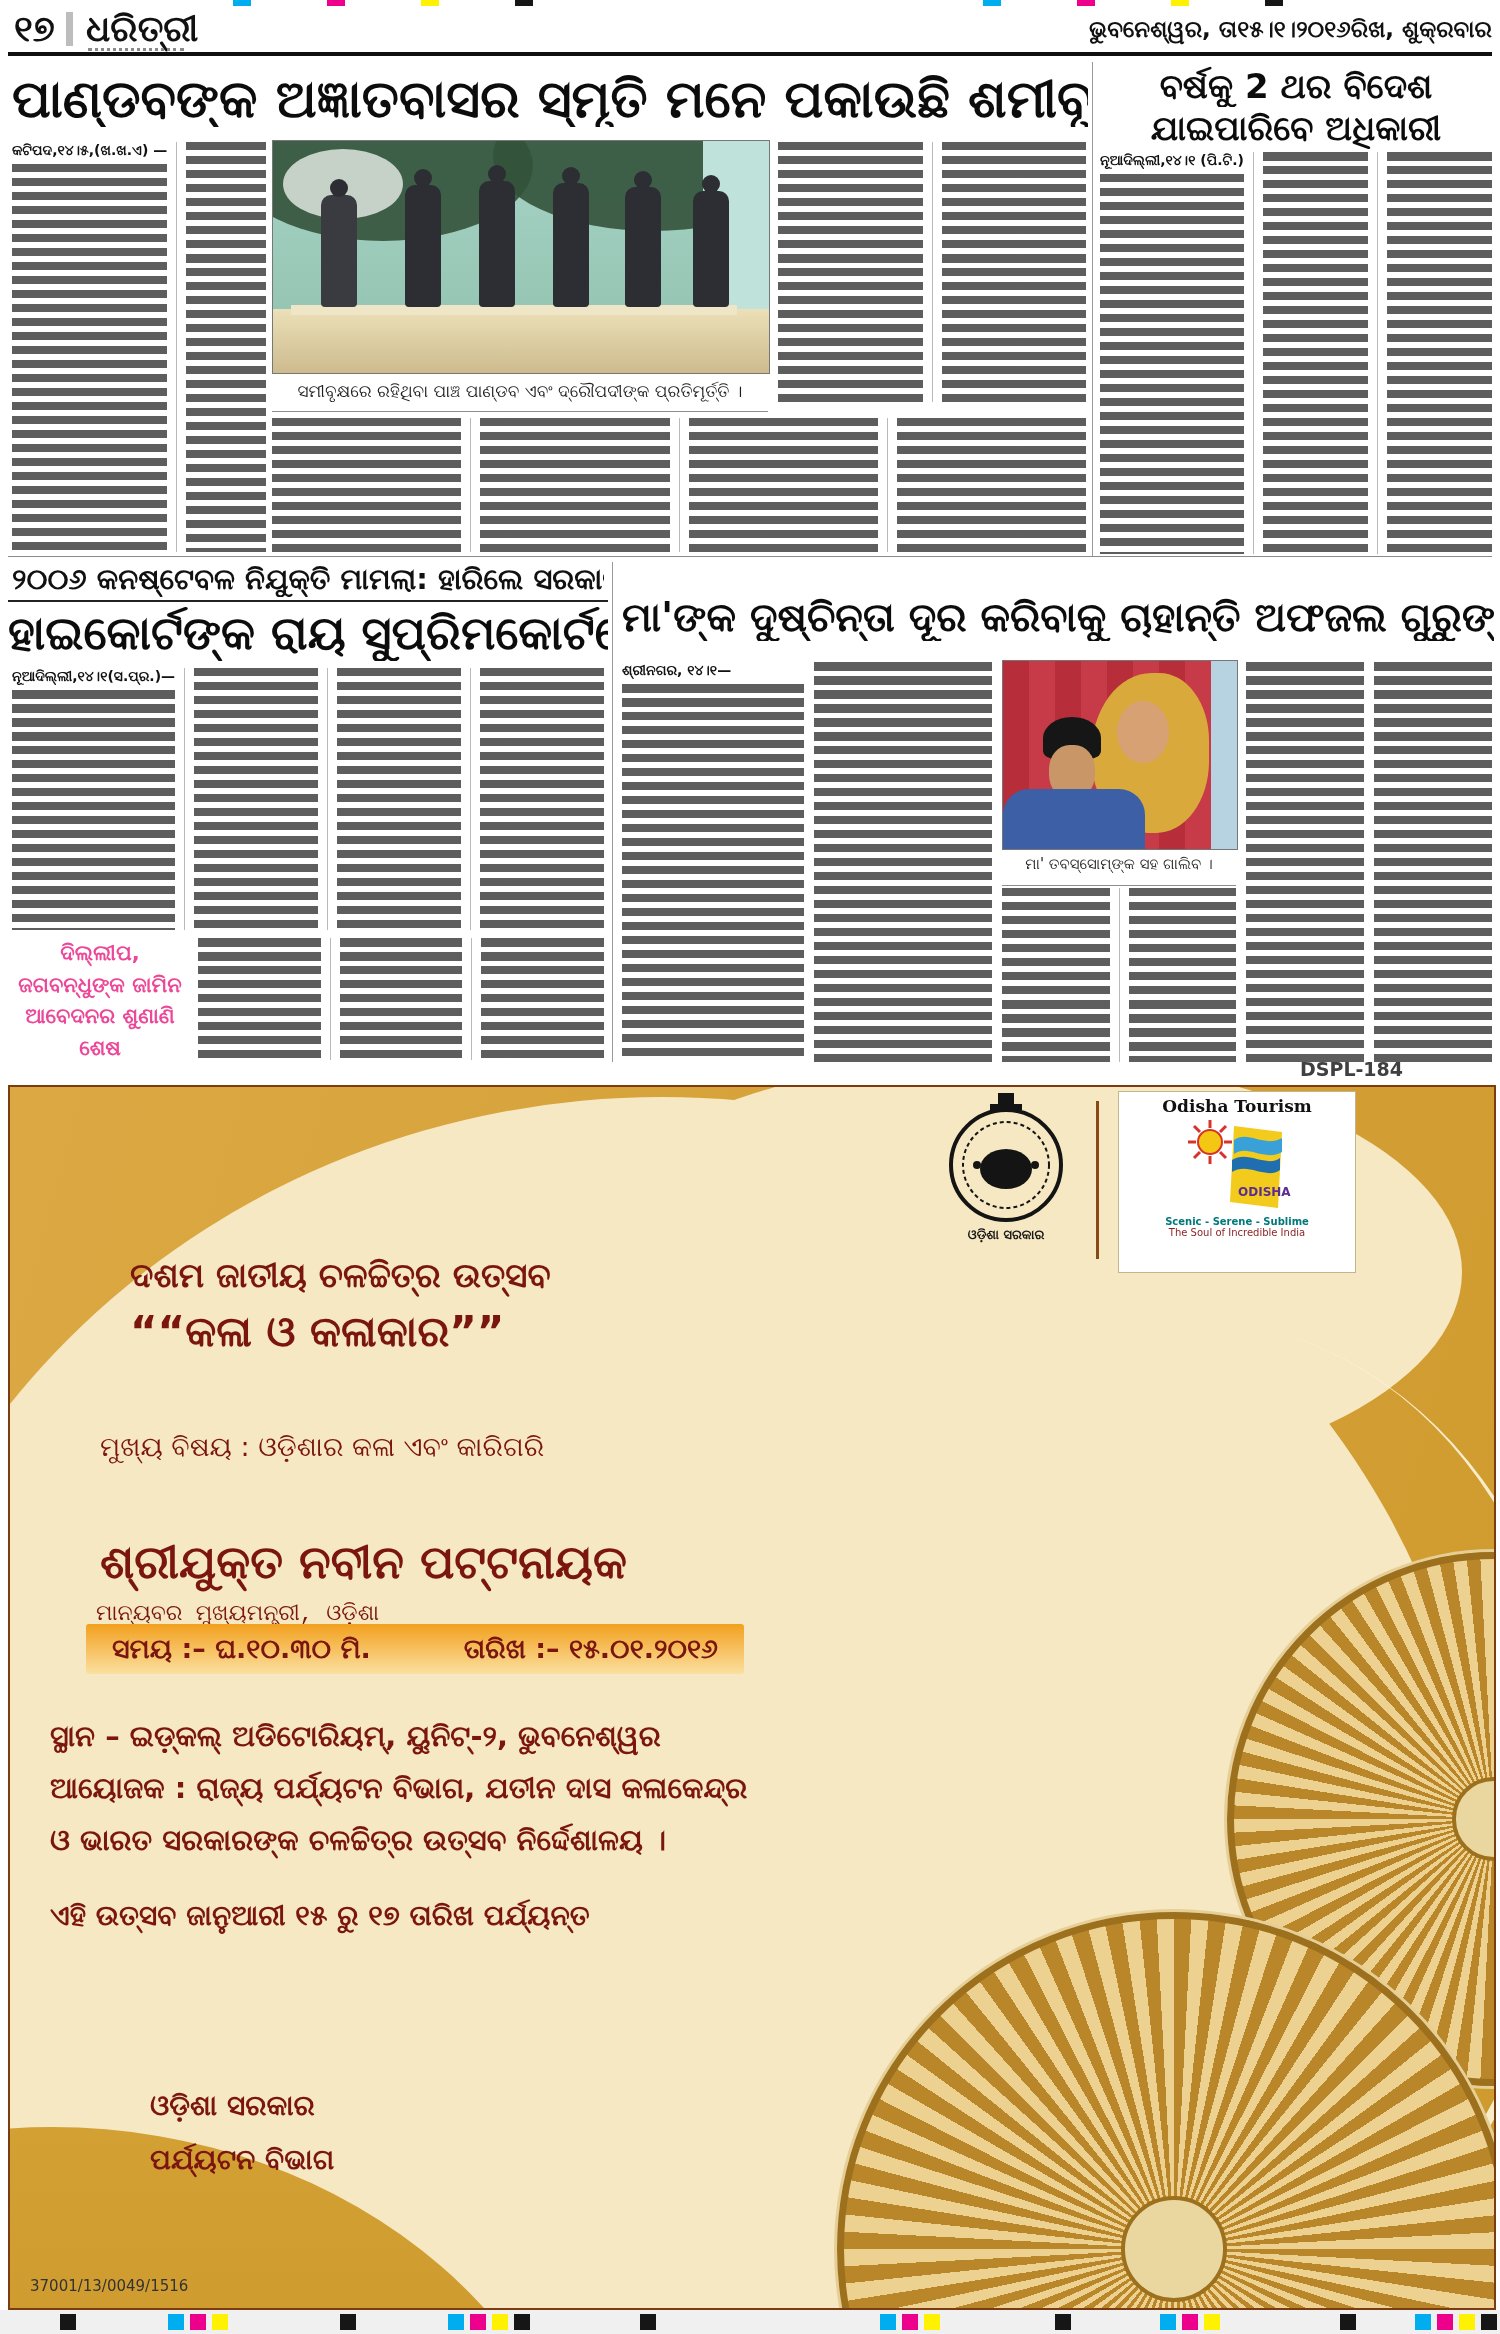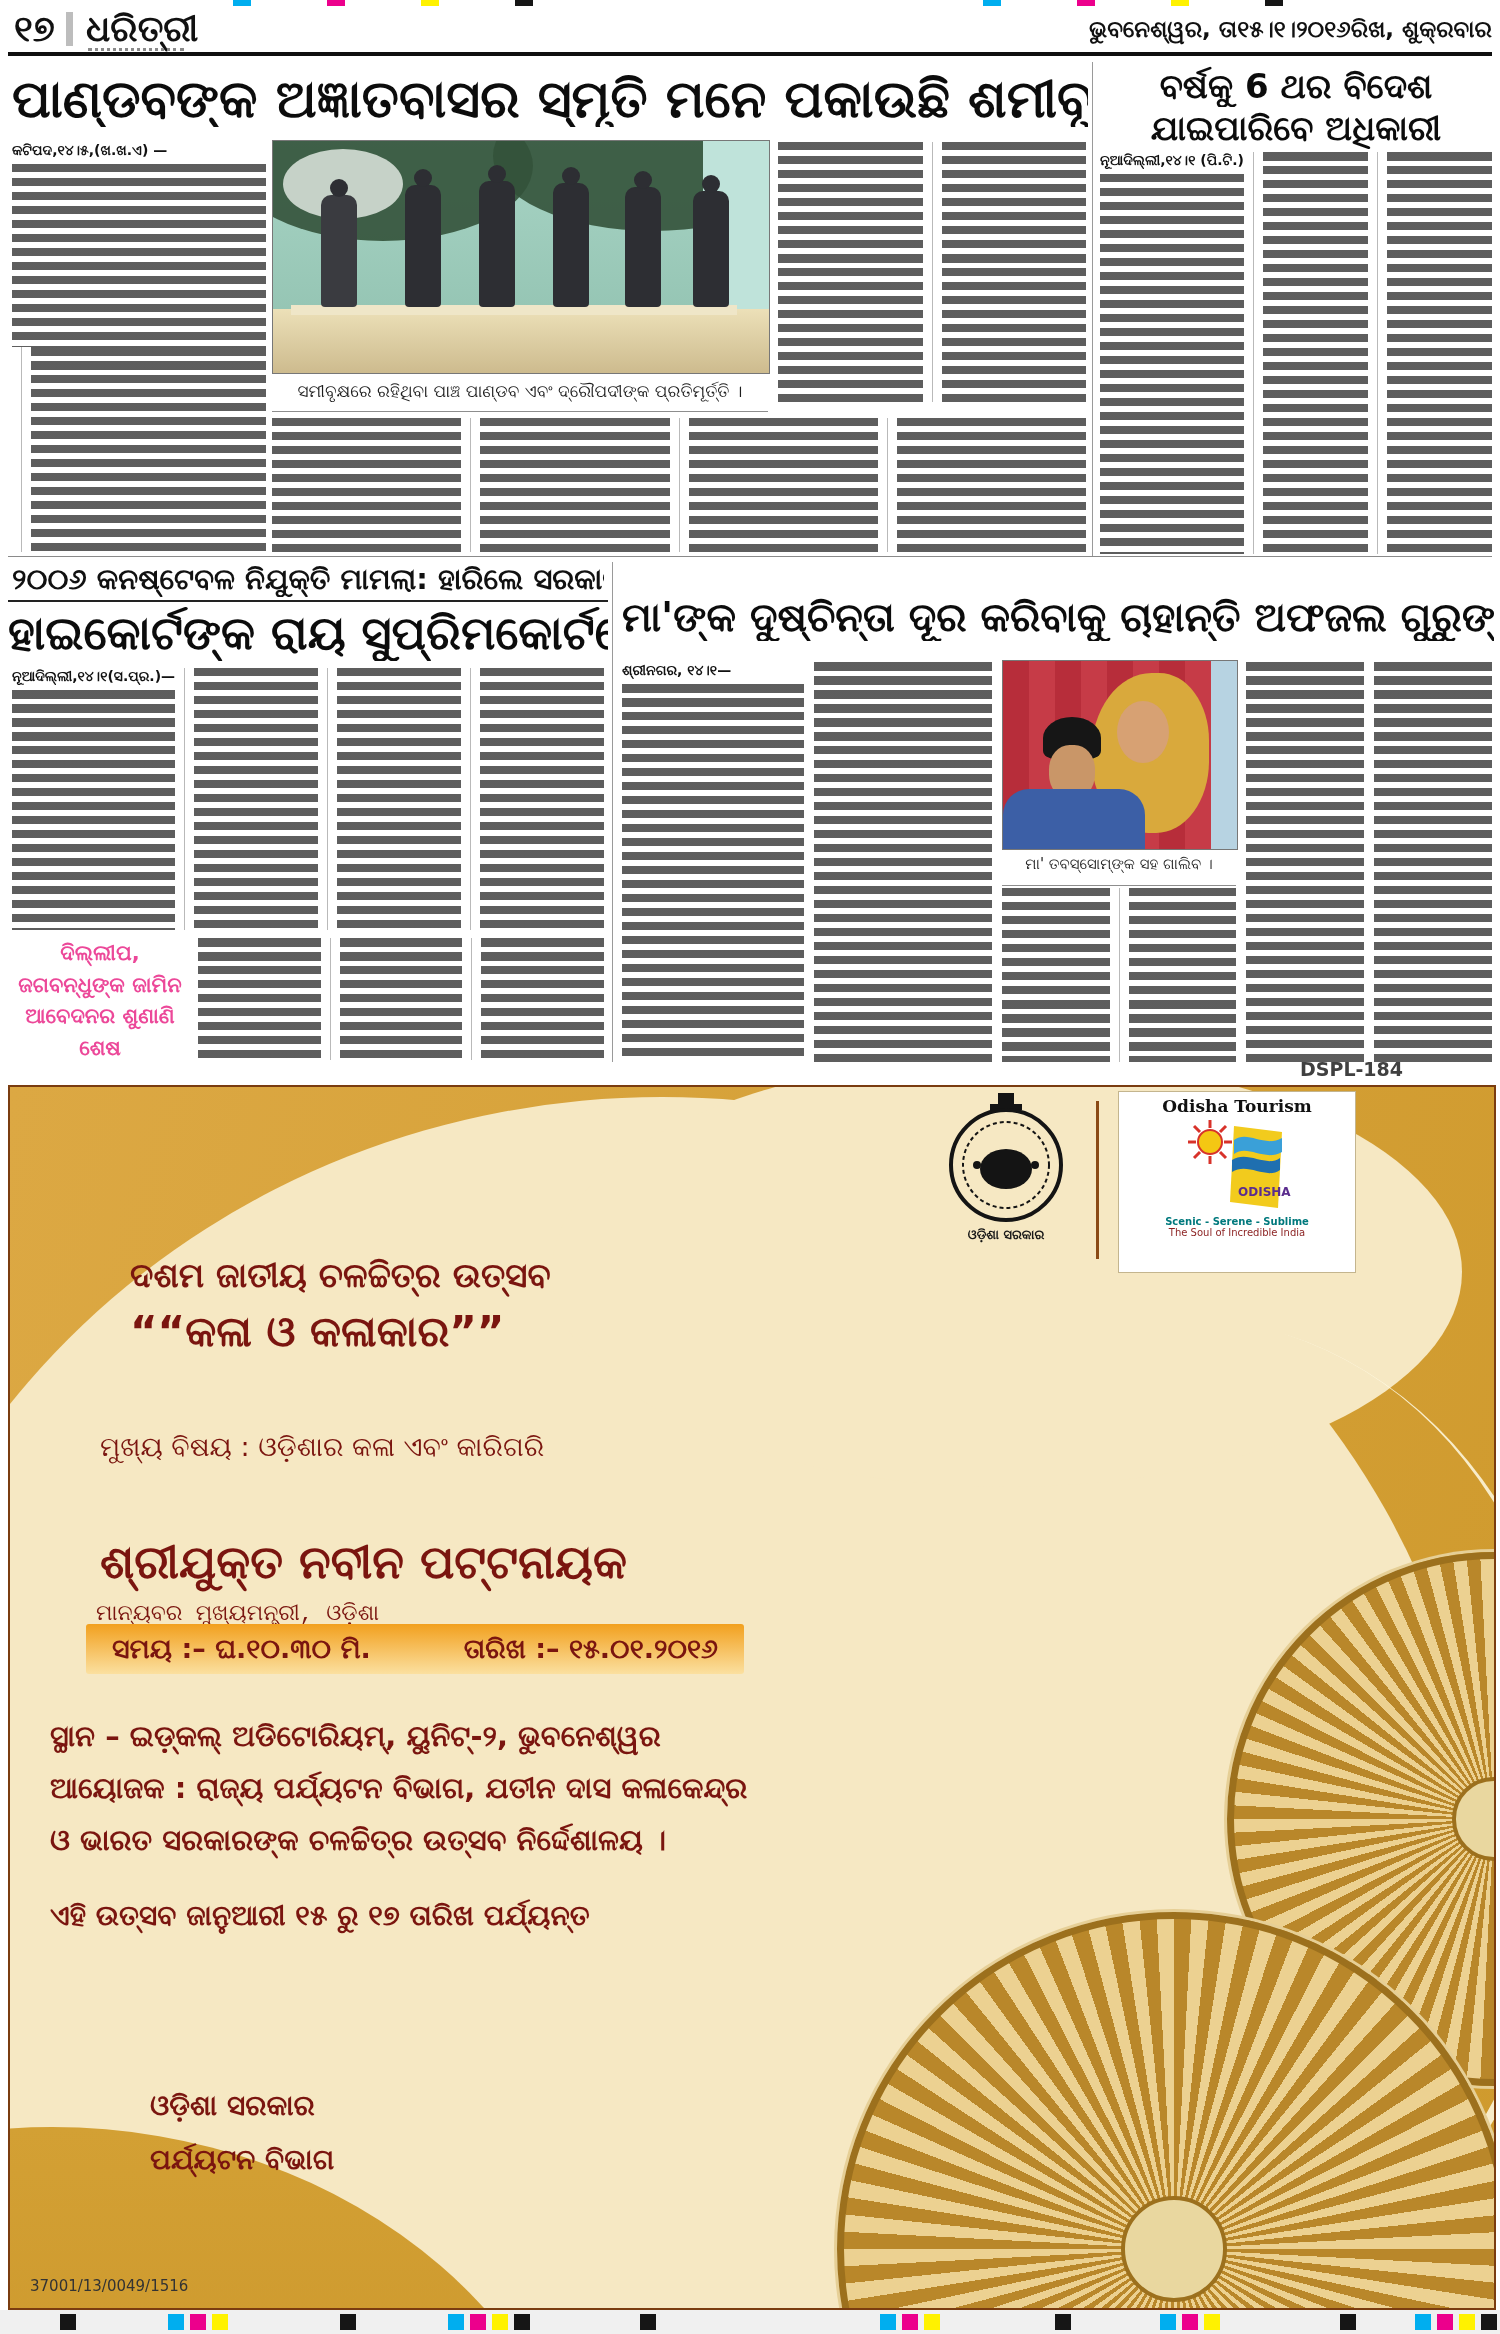--- a/index.html
+++ b/index.html
@@ -99,21 +99,21 @@
   <div class="abs mast-bar"></div>
   <div class="abs masthead">ଧରିତ୍ରୀ</div>
   <div class="abs mast-dots"></div>
   <div class="abs ed-date">ଭୁବନେଶ୍ୱର, ତା୧୫।୧।୨୦୧୬ରିଖ, ଶୁକ୍ରବାର</div>
   <div class="abs hrule"></div>
 
   <div class="abs head-xl nw" style="left:12px;top:72px;width:1076px;">ପାଣ୍ଡବଙ୍କ ଅଜ୍ଞାତବାସର ସ୍ମୃତି ମନେ ପକାଉଛି ଶମୀବୃକ୍ଷ</div>
 
   <div class="abs vrule" style="left:1092px;top:62px;height:494px;"></div>
 
-  <div class="abs head-m nw ctr" style="left:1100px;top:66px;width:392px;">ବର୍ଷକୁ 6 ଥର ବିଦେଶ</div>
+  <div class="abs head-m nw ctr" style="left:1100px;top:66px;width:392px;">ବର୍ଷକୁ 2 ଥର ବିଦେଶ</div>
   <div class="abs head-m nw ctr" style="left:1100px;top:108px;width:392px;">ଯାଇପାରିବେ ଅଧିକାରୀ</div>
   <div class="abs cols" style="left:1100px;top:152px;width:392px;height:402px;">
     <div class="col">
         <div class="colstack">
       <div class="dateline nw">ନୂଆଦିଲ୍ଲୀ,୧୪।୧ (ପି.ଟି.)</div>
       <div class="greek"></div>
     </div>
       </div>
     <div class="col">
         <div class="greek"></div>
@@ -132,21 +132,21 @@
     <div class="plat"></div>
     <div class="statue" style="left:48px;height:112px;background:#3a3b40;"></div>
     <div class="statue" style="left:132px;height:122px;"></div>
     <div class="statue" style="left:206px;height:126px;"></div>
     <div class="statue" style="left:280px;height:124px;"></div>
     <div class="statue" style="left:352px;height:120px;"></div>
     <div class="statue" style="left:420px;height:116px;"></div>
   </div>
   <div class="abs caption nw" style="left:272px;top:376px;width:496px;height:30px;">ସମୀବୃକ୍ଷରେ ରହିଥିବା ପାଞ୍ଚ ପାଣ୍ଡବ ଏବଂ ଦ୍ରୌପଦୀଙ୍କ ପ୍ରତିମୂର୍ତ୍ତି ।</div>
 
-  <div class="abs cols" style="left:12px;top:142px;width:254px;height:410px;flex-direction:column;">
+  <div class="abs cols" style="left:12px;top:142px;width:254px;height:410px;">
     <div class="col">
         <div class="colstack">
       <div class="dateline nw">କଟିପଦ,୧୪।୫,(ଖ.ଖ.ଏ) —</div>
       <div class="greek"></div>
     </div>
       </div>
     <div class="col">
         <div class="greek"></div>
       </div>
   </div>

